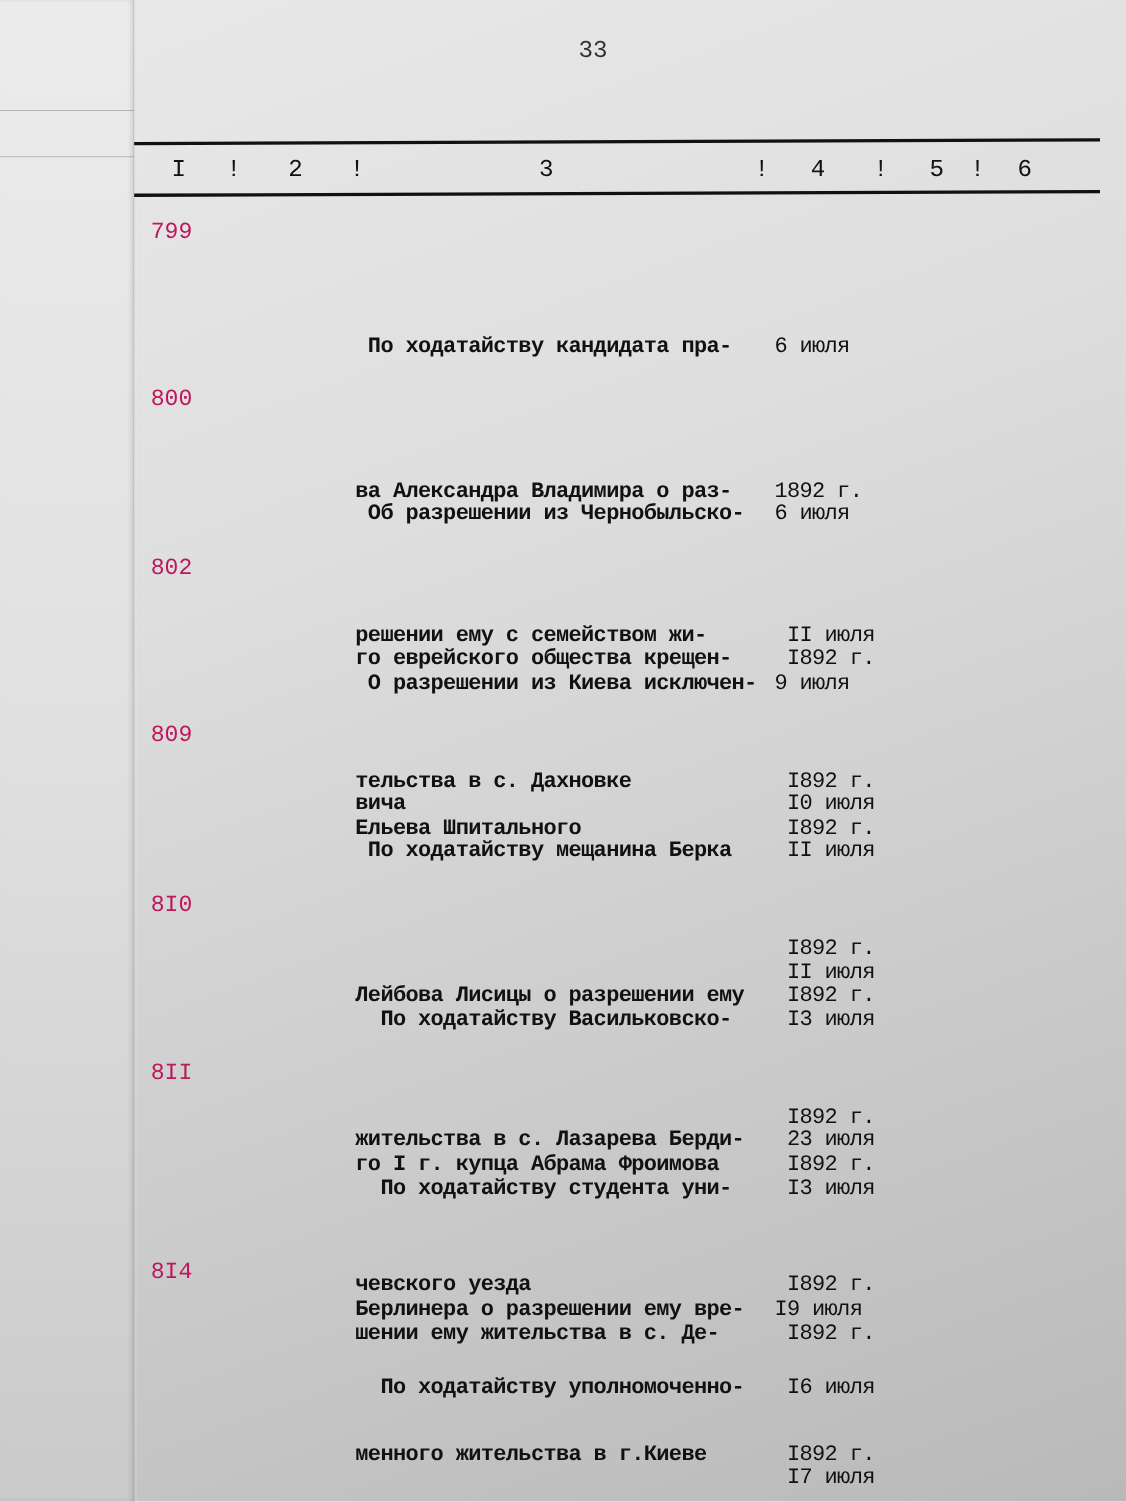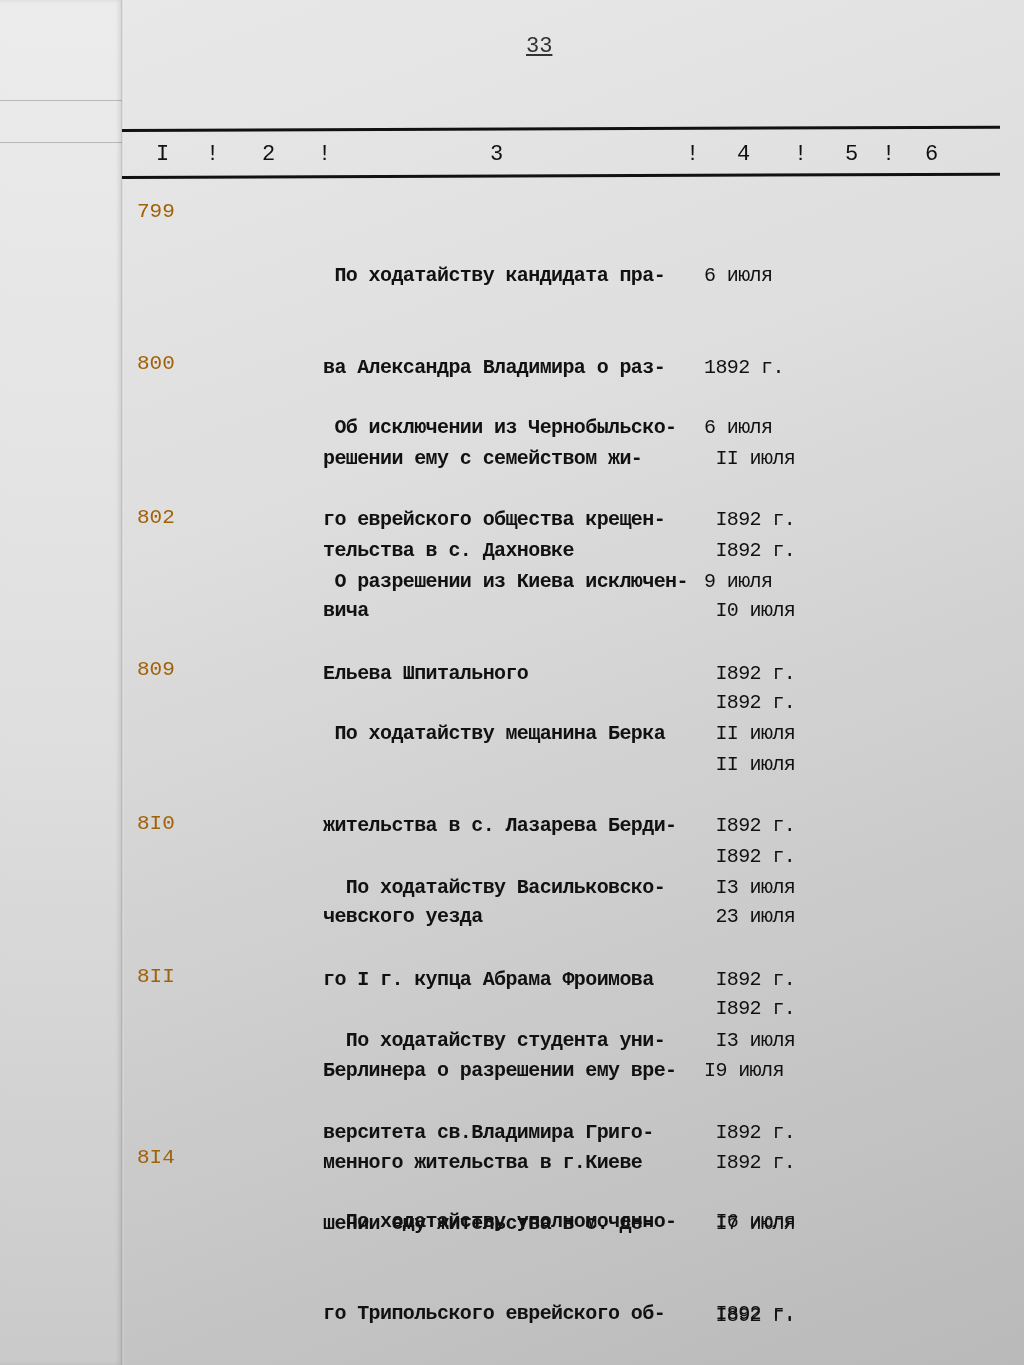--- a/index.html
+++ b/index.html
@@ -16,45 +16,45 @@
   }
   .under-page .faint-line {
     position: absolute; left: 0; width: 122px; height: 0;
     border-top: 1px solid rgba(90,90,90,0.35);
   }
   .page-edge {
     position: absolute; left: 121px; top: 0; width: 3px; height: 1365px;
     background: linear-gradient(90deg, rgba(0,0,0,0.10), rgba(255,255,255,0.25));
   }
   .page-number {
-    position: absolute; left: 526px; top: 34px; font-size: 22px; color: #333; text-decoration: underline;
+    position: absolute; left: 526px; top: 34px; font-size: 22px; color: #333;
   }
   .rule {
     position: absolute; left: 122px; width: 878px; height: 3px; background: #111;
   }
   .rule.top { top: 129px; transform: rotate(-0.22deg); transform-origin: left; }
   .rule.bottom { top: 176px; transform: rotate(-0.22deg); transform-origin: left; }
   .hdr {
     position: absolute; top: 142px; font-size: 22px; color: #111;
   }
   .entry { position: absolute; left: 0; width: 1024px; }
   .entry-no {
-    position: absolute; left: 137px; top: 0; font-size: 21px; color: #a16207;
+    position: absolute; left: 137px; top: 0; font-size: 21px; color: #be185d;
   }
   .desc {
     position: absolute; left: 323px; top: 0; width: 390px;
     font-size: 20px; line-height: 30.5px; color: #111; white-space: pre;
     font-weight: bold; letter-spacing: -0.6px;
   }
   .dates {
     position: absolute; left: 704px; top: 0; width: 120px;
     font-size: 20px; line-height: 30.5px; color: #111; white-space: pre;
     font-weight: normal; letter-spacing: -0.6px;
   }
-  .line { display: block; height: 30.5px; }
+  .line { display: block; height: 30.5px; margin-top: 40px; }
 </style>
 </head>
 <body>
 
 <div class="under-page">
   <div class="faint-line" style="top:100px;"></div>
   <div class="faint-line" style="top:142px;"></div>
 </div>
 <div class="page-edge"></div>
 
@@ -89,21 +89,21 @@
     <span class="line">6 июля</span>
     <span class="line">1892 г.</span>
     <span class="line"> II июля</span>
     <span class="line"> I892 г.</span>
   </div>
 </div>
 
 <div class="entry" style="top:352px;">
   <div class="entry-no">800</div>
   <div class="desc">
-    <span class="line"> Об исключении из Чернобыльско-</span>
+    <span class="line"> Об разрешении из Чернобыльско-</span>
     <span class="line">го еврейского общества крещен-</span>
     <span class="line">вича</span>
   </div>
   <div class="dates">
     <span class="line">6 июля</span>
     <span class="line"> I892 г.</span>
     <span class="line"> I0 июля</span>
     <span class="line"> I892 г.</span>
   </div>
 </div>
@@ -119,20 +119,21 @@
     <span class="line"> I892 г.</span>
     <span class="line"> II июля</span>
     <span class="line"> I892 г.</span>
   </div>
 </div>
 
 <div class="entry" style="top:658px;">
   <div class="entry-no">809</div>
   <div class="desc">
     <span class="line"> По ходатайству мещанина Берка</span>
+    <span class="line">Лейбова Лисицы о разрешении ему</span>
     <span class="line">жительства в с. Лазарева Берди-</span>
     <span class="line">чевского уезда</span>
   </div>
   <div class="dates">
     <span class="line"> II июля</span>
     <span class="line"> I892 г.</span>
     <span class="line"> 23 июля</span>
     <span class="line"> I892 г.</span>
   </div>
 </div>
@@ -150,21 +151,20 @@
     <span class="line"> I892 г.</span>
     <span class="line">I9 июля</span>
     <span class="line"> I892 г.</span>
   </div>
 </div>
 
 <div class="entry" style="top:965px;">
   <div class="entry-no">8II</div>
   <div class="desc">
     <span class="line">  По ходатайству студента уни-</span>
-    <span class="line">верситета св.Владимира Григо-</span>
     <span class="line">шении ему жительства в с. Де-</span>
     
   </div>
   <div class="dates">
     <span class="line"> I3 июля</span>
     <span class="line"> I892 г.</span>
     <span class="line"> I7 июля</span>
     <span class="line"> I892 г.</span>
   </div>
 </div>

